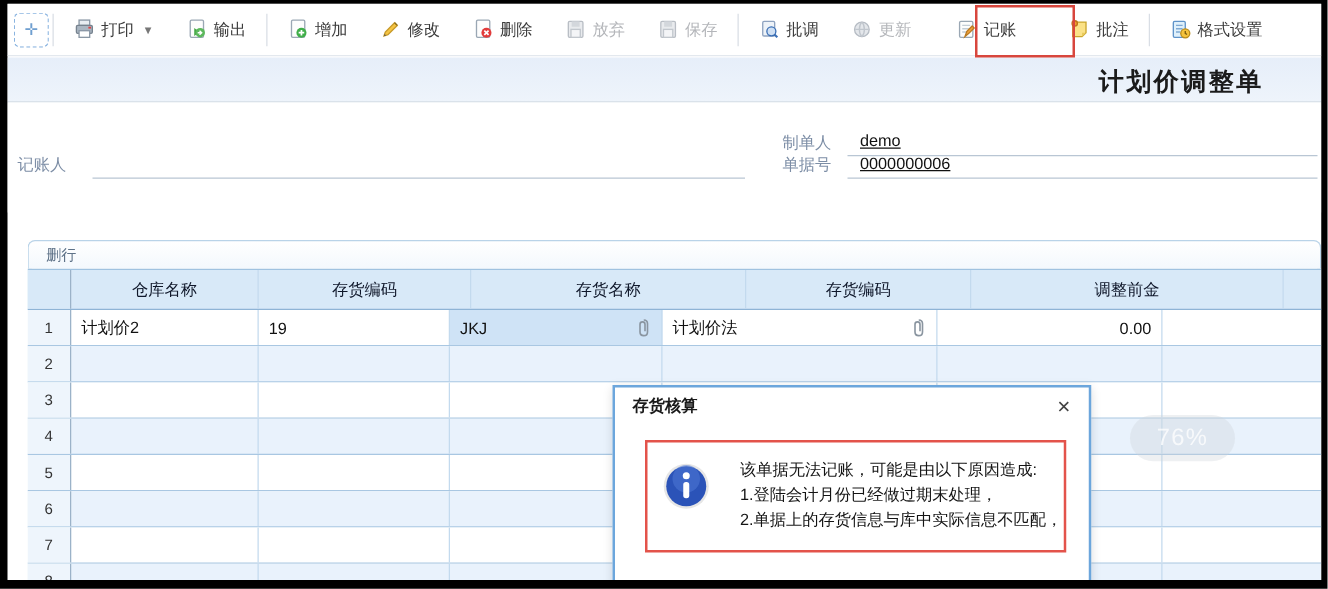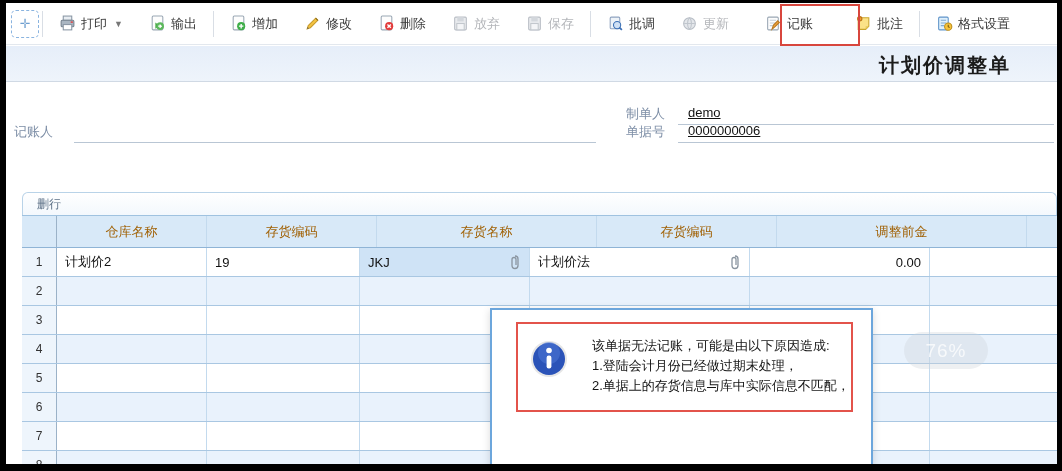--- a/index.html
+++ b/index.html
@@ -31,21 +31,21 @@
 
   
   .gridwrap { position:absolute; left:16px; top:167px; right:0; bottom:0; overflow:hidden; }
   .grid-toolbar { height:23px; border:1px solid #b9d3e8; border-bottom:none; border-radius:6px 6px 0 0; background:linear-gradient(#ffffff,#f3f8fd); display:flex; align-items:center;margin-top:22px; }
   .grid-toolbar .delrow { font-size:12px; color:#5f7differ; color:#5e7288; padding-left:14px; }
   .gtable { width:1158px; border-top:1px solid #9fc2e0; }
   .grow { display:flex; height:29px; border-bottom:1px solid #a9c7e2; background:#fff; }
   .grow.alt { background:#e9f2fc; }
   .grow.header { height:32px; background:#d8e9f8; border-bottom:1px solid #8fb4d6; }
   .gc { border-right:1px solid #c3daee; height:100%; display:flex; align-items:center; padding:0 8px; font-size:13px; color:#111; overflow:hidden; white-space:nowrap; }
-  .grow.header .gc { justify-content:center; color:#a16207; font-size:13px; padding:0 4px; }
+  .grow.header .gc { justify-content:center; color:#0f172a; font-size:13px; padding:0 4px; }
   .gc.num { width:35px; background:#eef5fc; justify-content:center; color:#333; font-size:12px; border-right:1px solid #9bb2c8; padding:0; }
   .grow.header .gc.num { background:#d8e9f8; }
   .gc.c1 { width:150px; } .gc.c2 { width:153px; } .gc.c3 { width:170px; }
   .gc.c4 { width:220px; } .gc.c5 { width:180px; justify-content:flex-end; } .gc.c6 { width:250px; }
   .grow.header .gc.c5 { justify-content:center; }
   .gc.selcell { background:#cfe3f6; }
   .clip { margin-left:auto; width:12px; height:16px; flex:0 0 auto; }
   .clip svg { width:100%; height:100%; display:block; }
 
   
@@ -439,20 +439,24 @@
           <div class="gc c6">
             <span></span>
           </div>
         </div>
       </div>
   </div>
 
   <div class="pill">76%</div>
 
   <div class="dialog">
+    <div class="dlg-titlebar">
+      <span class="dlg-title">存货核算</span>
+      <span class="dlg-close">×</span>
+    </div>
     <div class="dlg-msgbox">
       <span class="info-ic">
         <svg viewBox="0 0 38 38">
           <circle cx="19" cy="19" r="18" fill="#e6e6e6"></circle>
           <circle cx="19" cy="19" r="16" fill="#2b53b8"></circle>
           <circle cx="19" cy="13" r="11" fill="#4f79d6" opacity="0.55"></circle>
           <circle cx="19" cy="10.5" r="2.8" fill="#fff"></circle>
           <rect x="16.6" y="15.5" width="4.8" height="13" rx="2.2" fill="#fff"></rect>
         </svg>
       </span>

